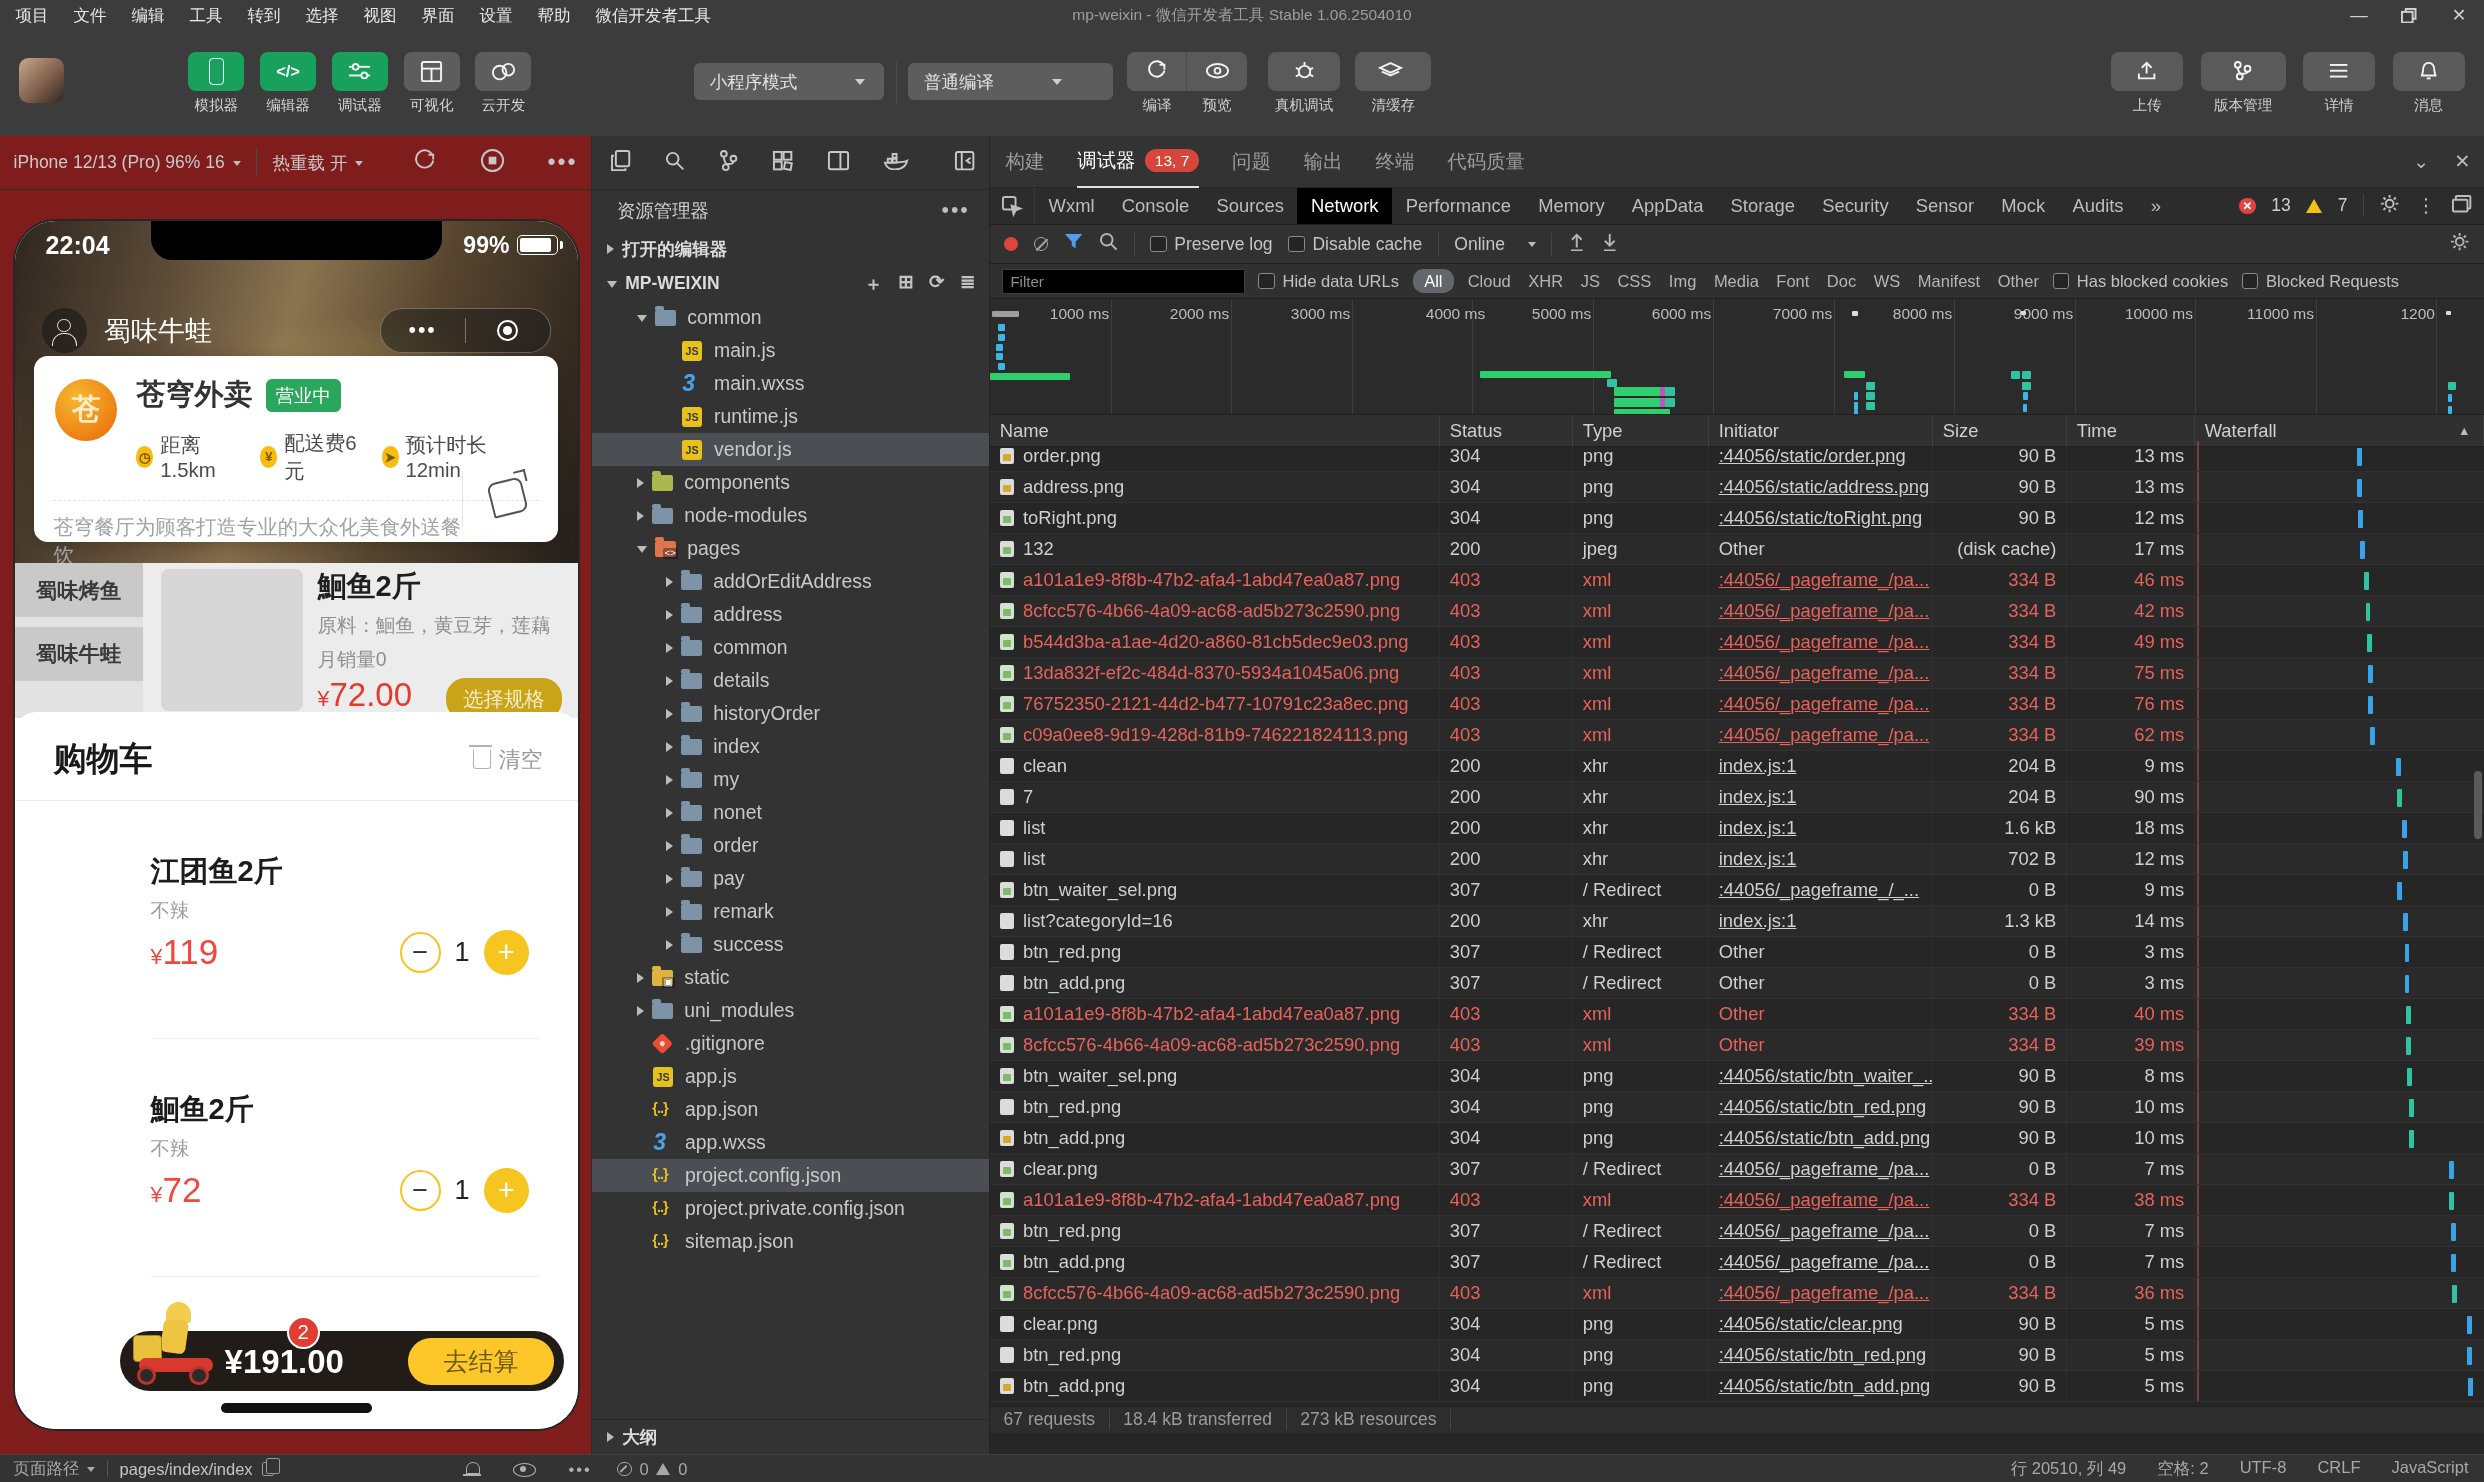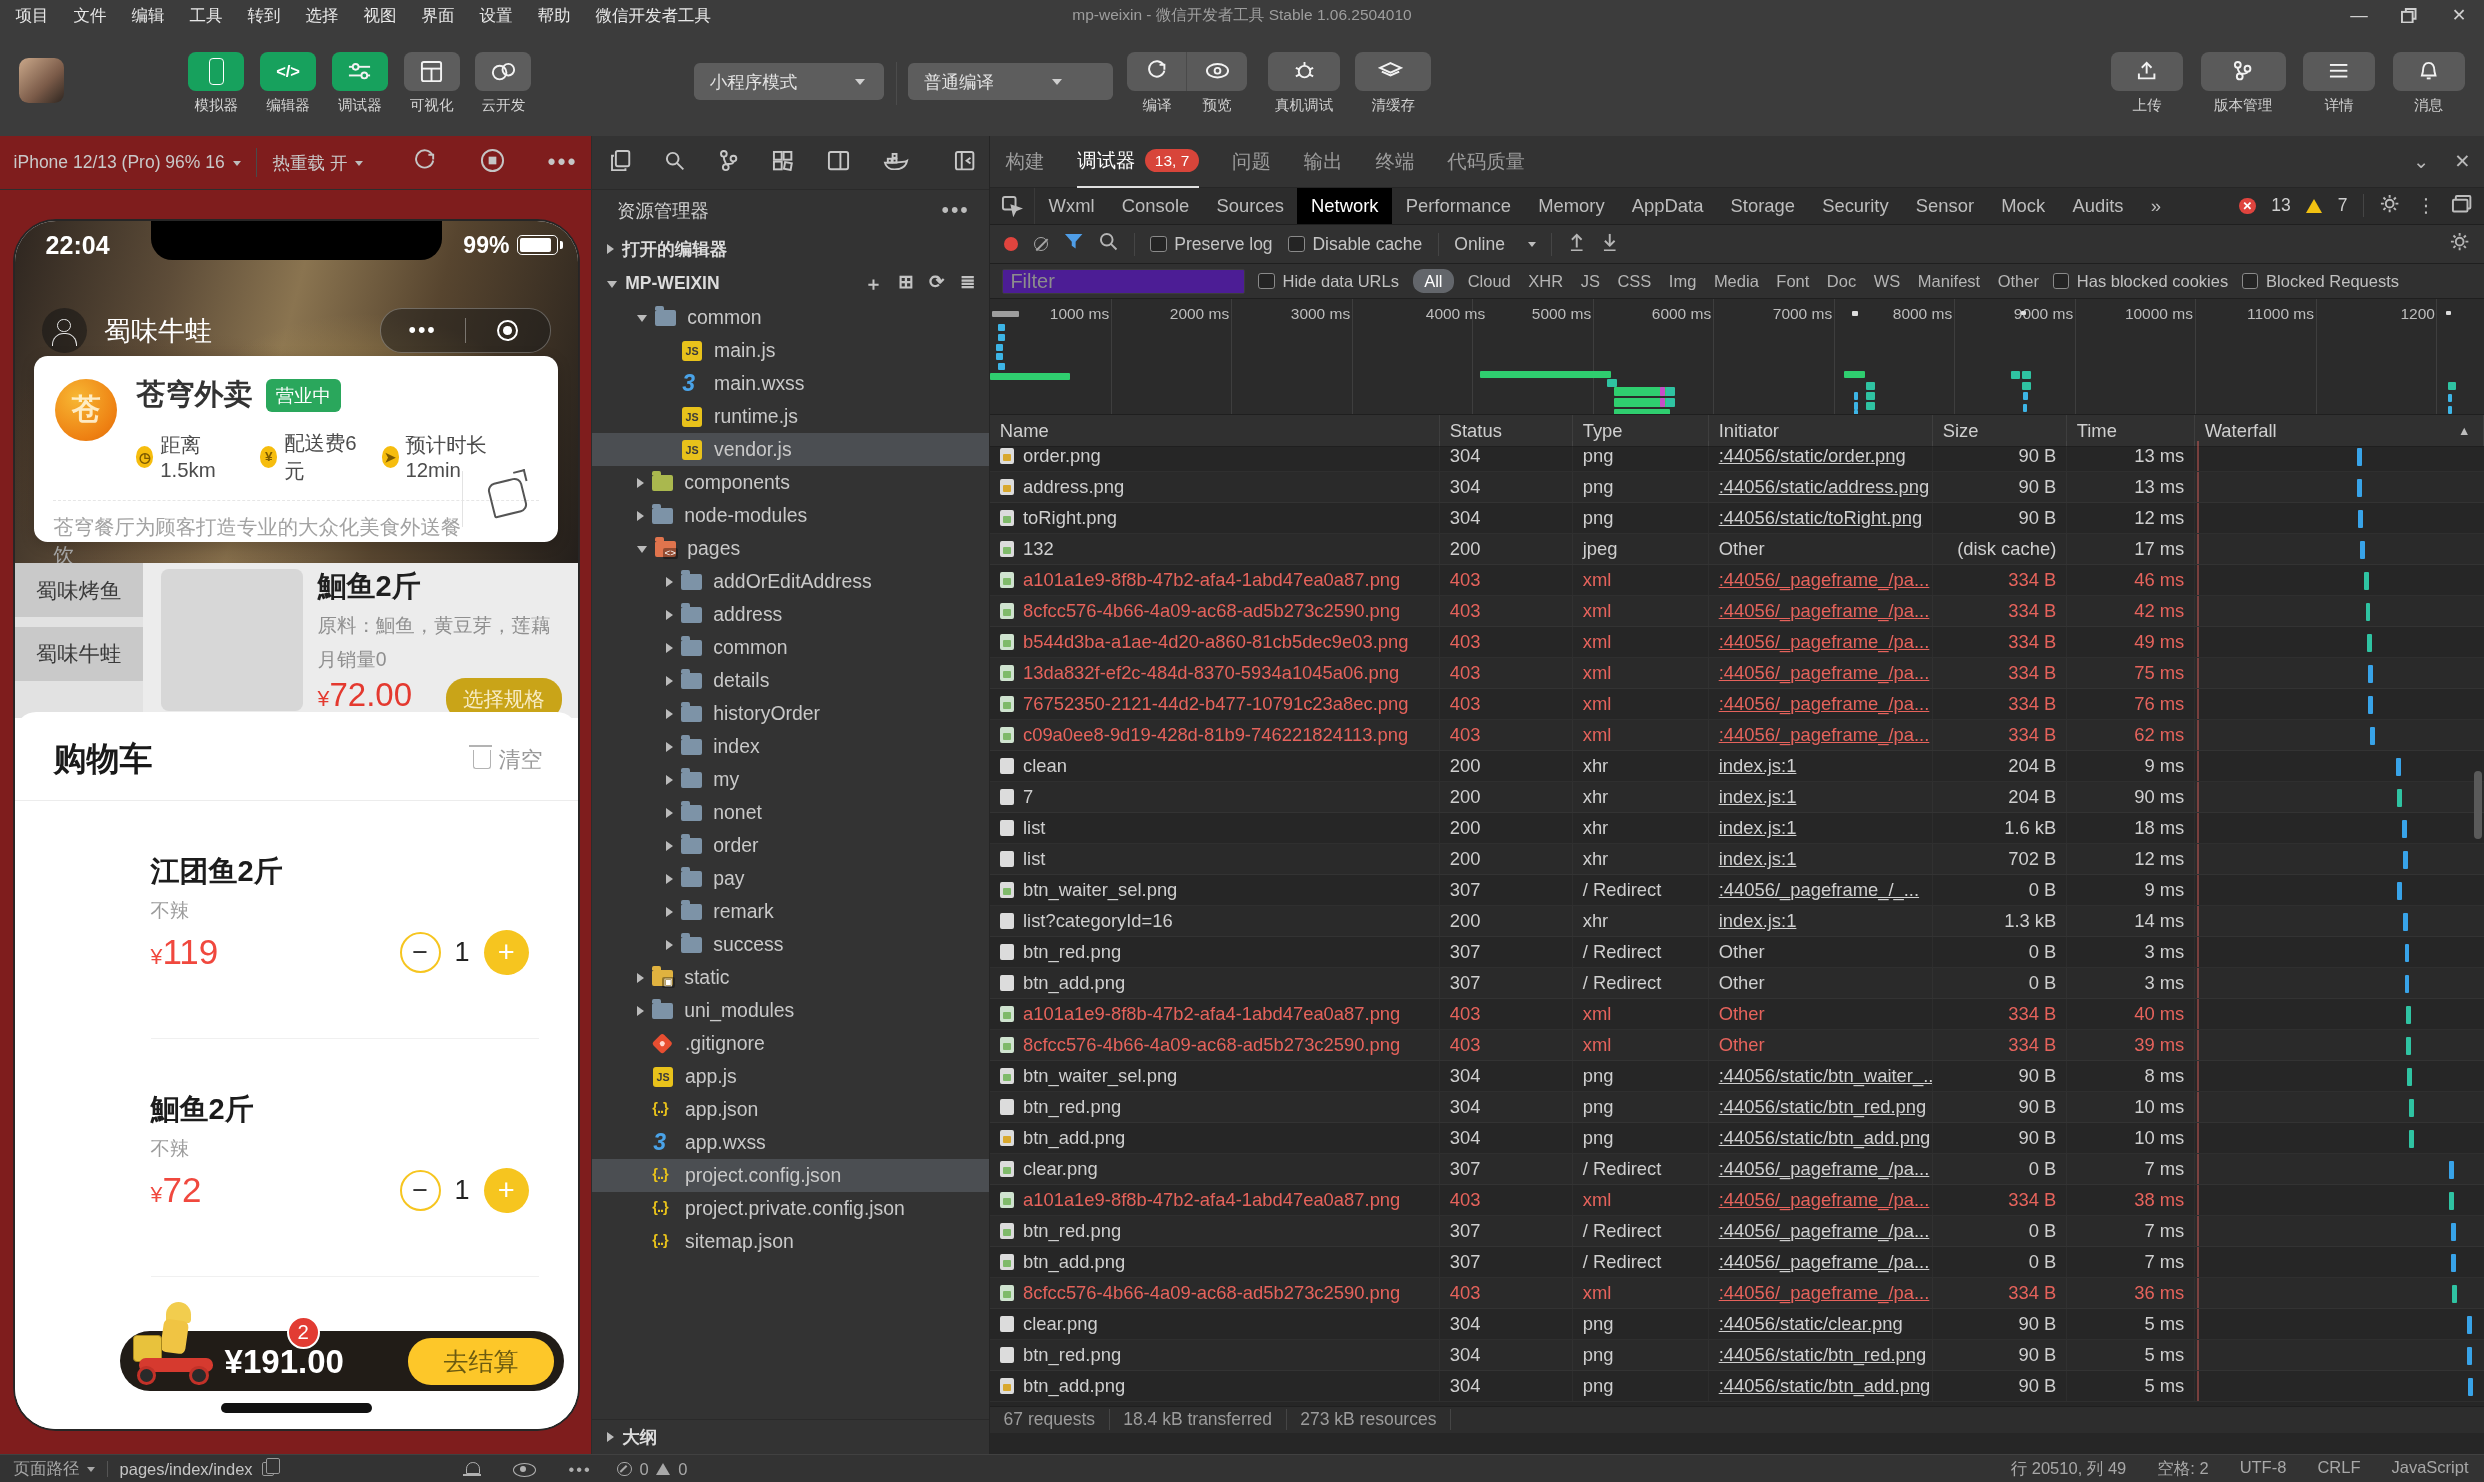--- a/index.html
+++ b/index.html
@@ -70,21 +70,21 @@
   .dash{border-top:1.9px dashed #e6e6e6;margin:15.5px 0 0 0;}
   .store-desc{margin-top:11.6px;font-size:20.4px;color:#a3a3a3;width:408px;}
   .store-addr{margin-top:9.7px;font-size:20.4px;color:#666;display:flex;align-items:center;}
   .pin{width:11.6px;height:11.6px;border:2.9px solid #444;border-radius:50% 50% 50% 0;transform:rotate(-45deg);margin-right:9.7px;}
   .call-div{position:absolute;right:95px;bottom:15.5px;width:1px;height:56px;background:#e3e3e3;}
   .call-ic{position:absolute;right:33px;bottom:27px;width:35px;height:35px;border:2.9px solid #555;border-radius:7.8px 7.8px 7.8px 1.9px;transform:rotate(-14deg);}
   .call-ic::after{content:"";position:absolute;right:-7.8px;top:-7.8px;width:9.7px;height:9.7px;border-top:2.9px solid #555;border-right:2.9px solid #555;}
   
   .menu{position:absolute;left:0;top:342px;width:563px;height:155px;background:#ececec;}
   .cat-col{position:absolute;left:0;top:0;width:128px;height:100%;background:#e2e2e2;}
-  .cat-item{height:54px;display:flex;align-items:center;justify-content:center;font-size:21.3px;color:#3a3a3a;background:#c9c9c9;margin-bottom:9.7px;}
+  .cat-item{height:54px;display:flex;align-items:center;justify-content:center;font-size:21.3px;color:#3a3a3a;background:#c9c9c9;margin-bottom:9.7px;font-weight:bold;}
   .dish-img{position:absolute;left:146px;top:5.8px;width:142px;height:142px;background:#d7d7d7;border-radius:7.8px;}
   .dish-name{position:absolute;left:303px;top:3.9px;font-size:29px;font-weight:bold;color:#1f1f1f;}
   .dish-desc{position:absolute;left:303px;top:49px;font-size:19.4px;color:#8f8f8f;}
   .dish-sales{position:absolute;left:303px;top:83px;font-size:19.4px;color:#8f8f8f;}
   .dish-price{position:absolute;left:303px;top:113px;color:#e4392f;font-size:21.3px;}
   .dish-price b{font-size:33px;font-weight:normal;}
   .spec-btn{position:absolute;right:15.5px;top:115px;background:#c9a418;color:#f7ecc4;font-size:20.4px;padding:6.8px 17.5px;border-radius:19.4px;}
   
   .cart{position:absolute;left:0;top:491px;width:563px;height:717px;background:#fff;border-radius:21.3px 21.3px 0 0;}
   .cart-head{display:flex;align-items:center;padding:25px 35px 17.5px 39px;}
@@ -161,21 +161,21 @@
   .net-toolbar{height:39px;display:flex;align-items:center;gap:15.5px;padding:0 13.6px;border-bottom:1px solid #1f1f1f;background:#313131;font-size:17.5px;color:#c5c5c5;}
   .rec{width:14.6px;height:14.6px;border-radius:50%;background:#e0443e;}
   .clearic{width:14.6px;height:14.6px;border:1.9px solid #a5a5a5;border-radius:50%;position:relative;}
   .clearic::after{content:"";position:absolute;left:-1px;top:5.8px;width:15.5px;height:1.9px;background:#a5a5a5;transform:rotate(-45deg);}
   .cb{width:16.5px;height:16.5px;border:1px solid #8a8a8a;border-radius:2.9px;background:#242424;margin-right:7.8px;flex:0 0 auto;}
   .nt-item{display:flex;align-items:center;}
   .tb-sep{width:1px;height:23px;background:#454545;}
   .online{display:flex;align-items:center;gap:23px;}
   .net-gear{margin-left:auto;}
   .filter-row{height:35px;display:flex;align-items:center;gap:13.6px;padding:0 11.6px;border-bottom:1px solid #1f1f1f;background:#303030;font-size:16.5px;color:#c0c0c0;}
-  .filter-input{width:243px;height:25px;background:#4c1d95;border:1px solid #3c3c3c;color:#8d8d8d;font-size:20px;display:flex;align-items:center;padding:0 7.8px;border-radius:1.9px;}
+  .filter-input{width:243px;height:25px;background:#000000;border:1px solid #3c3c3c;color:#8d8d8d;font-size:15px;display:flex;align-items:center;padding:0 7.8px;border-radius:1.9px;}
   .allpill{background:#63666b;color:#fff;padding:2.9px 11.6px;border-radius:10.7px;}
   .chip{color:#b5b5b5;}
   
   .timeline{height:116px;position:relative;background:#2b2b2b;border-bottom:1px solid #1f1f1f;overflow:hidden;}
   .gline{position:absolute;top:0;bottom:0;width:1px;background:#3e3e3e;}
   .glabel{position:absolute;top:5.8px;font-size:15.5px;color:#bdbdbd;transform:translateX(-103%);white-space:nowrap;}
   .tlbar{position:absolute;border-radius:1px;}
   
   .nt-head{height:32px;display:flex;background:#303030;border-bottom:1px solid #1f1f1f;font-size:18.4px;color:#cfcfcf;align-items:center;position:relative;}
   .nt-head .col{height:100%;display:flex;align-items:center;padding:0 9.7px;border-right:1px solid rgba(255,255,255,.07);}

